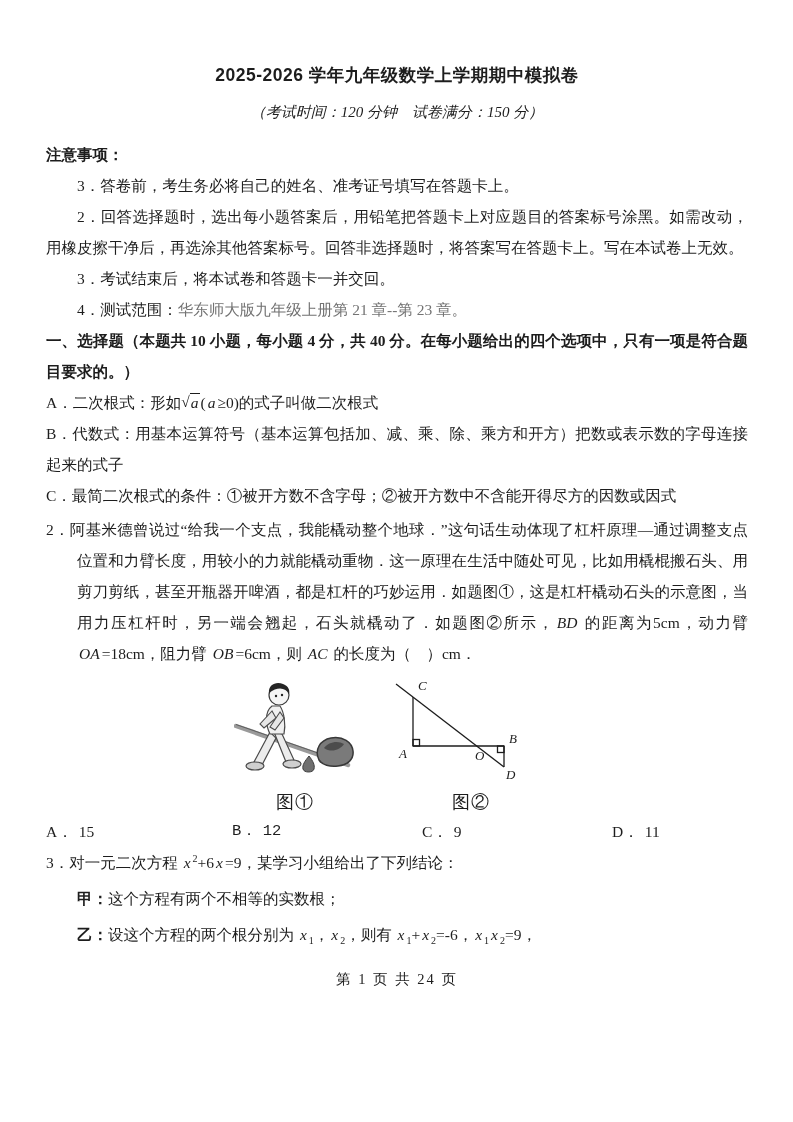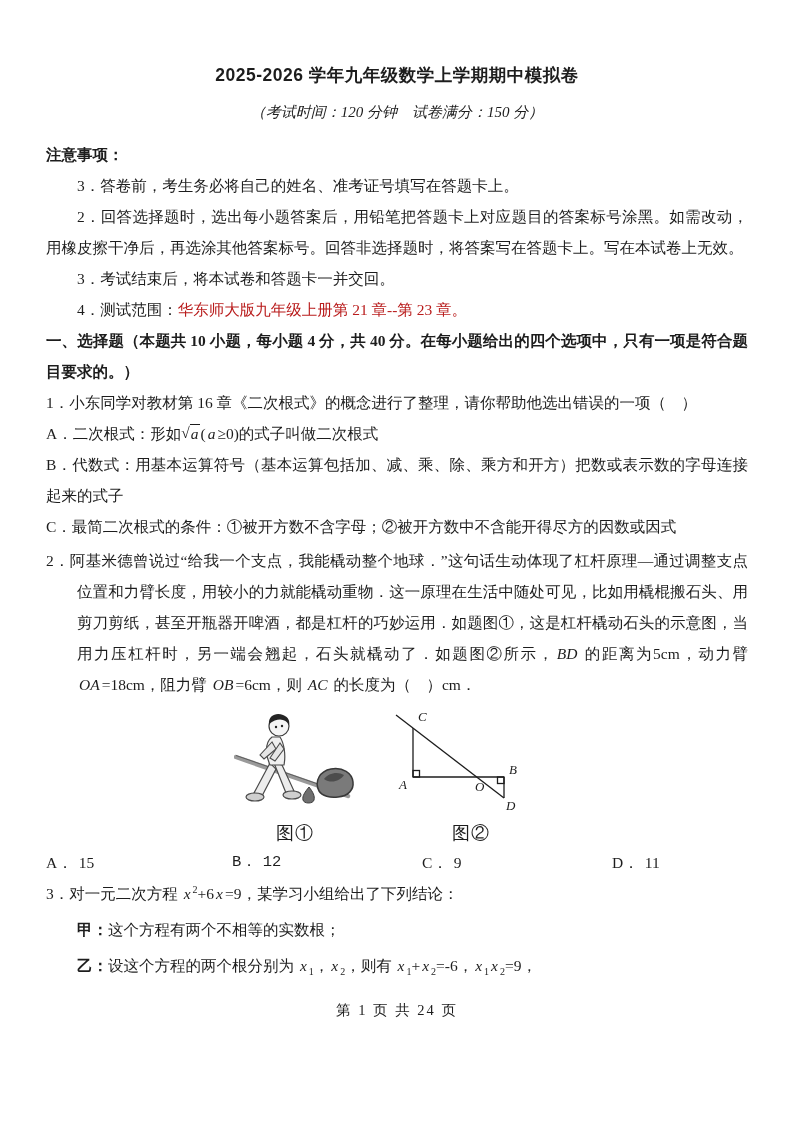--- a/index.html
+++ b/index.html
@@ -14,21 +14,21 @@
     font-size:17.5px;font-weight:700;margin:12px;line-height:26px;letter-spacing:.5px;
   }
   .subtitle{
     text-align:center;font-style:italic;font-size:15px;margin:9px 0 15px;line-height:24px;
   }
   p{margin:0;text-align:justify;}
   .bold{font-weight:700;}
   .indent{text-indent:2em;}
   .hang{padding-left:2em;text-indent:-2em;}
   .sub-item{padding-left:2em;margin-top:5px;}
-  .red{color:#b91c1c;margin-top:20px;}
+  .red{color:#737373;margin-top:20px;}
   i.mv{font-style:italic;padding:0 2px;}
   sub.ms,sup.ms{font-size:10px;font-style:normal;line-height:0;}
   sub.ms{vertical-align:-4px;}
   sup.ms{vertical-align:6px;}
   .rad{white-space:nowrap;}
   .rad .rsign{display:inline-block;transform:translateY(-1px);}
   .rad .rbody{font-style:italic;border-top:1.2px solid currentColor;padding:0 2px 0 1px;}
   .figures{display:flex;justify-content:center;align-items:flex-end;gap:26px;margin:5px 0 1px;}
   figure{margin:0;text-align:center;}
   figcaption{line-height:24px;font-size:18px;letter-spacing:1px;}
@@ -50,21 +50,20 @@
   <p class="subtitle">（考试时间：120 分钟　试卷满分：150 分）</p>
 
   <p class="bold">注意事项：</p>
   <p class="indent">3．答卷前，考生务必将自己的姓名、准考证号填写在答题卡上。</p>
   <p class="indent">2．回答选择题时，选出每小题答案后，用铅笔把答题卡上对应题目的答案标号涂黑。如需改动，用橡皮擦干净后，再选涂其他答案标号。回答非选择题时，将答案写在答题卡上。写在本试卷上无效。</p>
   <p class="indent">3．考试结束后，将本试卷和答题卡一并交回。</p>
   <p class="indent">4．测试范围：<span class="red">华东师大版九年级上册第 21 章--第 23 章。</span></p>
 
   <p class="bold">一、选择题（本题共 10 小题，每小题 4 分，共 40 分。在每小题给出的四个选项中，只有一项是符合题目要求的。）</p>
 
-  <p>1．小东同学对教材第 16 章《二次根式》的概念进行了整理，请你帮助他选出错误的一项（　）</p>
   <p>A．二次根式：形如<span class="rad"><span class="rsign">√</span><span class="rbody">a</span></span>(<i class="mv">a</i>≥0)的式子叫做二次根式</p>
   <p>B．代数式：用基本运算符号（基本运算包括加、减、乘、除、乘方和开方）把数或表示数的字母连接起来的式子</p>
   <p>C．最简二次根式的条件：①被开方数不含字母；②被开方数中不含能开得尽方的因数或因式</p>
 
   <p class="hang" style="margin-top:3px;">2．阿基米德曾说过“给我一个支点，我能橇动整个地球．”这句话生动体现了杠杆原理—通过调整支点位置和力臂长度，用较小的力就能橇动重物．这一原理在生活中随处可见，比如用橇棍搬石头、用剪刀剪纸，甚至开瓶器开啤酒，都是杠杆的巧妙运用．如题图①，这是杠杆橇动石头的示意图，当用力压杠杆时，另一端会翘起，石头就橇动了．如题图②所示，<i class="mv">BD</i> 的距离为5cm，动力臂 <i class="mv">OA</i>=18cm，阻力臂 <i class="mv">OB</i>=6cm，则 <i class="mv">AC</i> 的长度为（　）cm．</p>
 
   <div class="figures">
     <figure>
       <svg width="122" height="102" viewBox="0 0 122 102">
 

